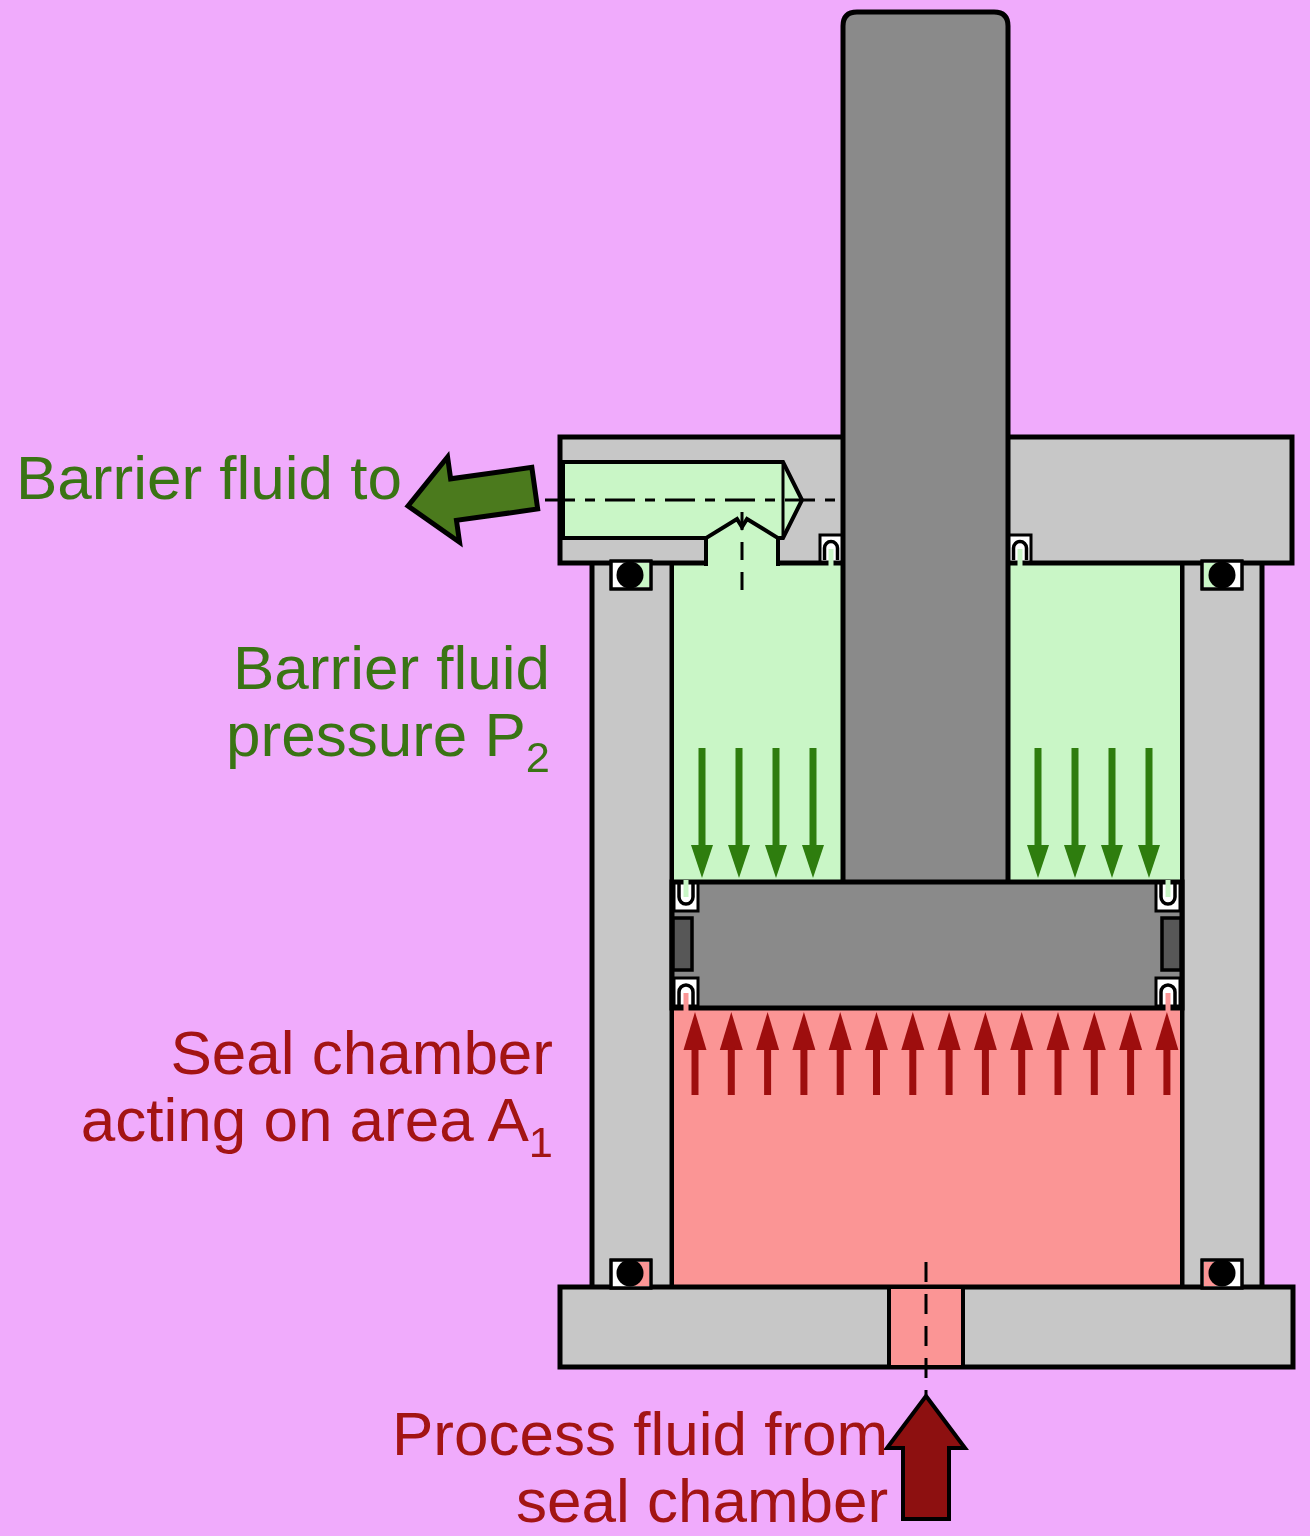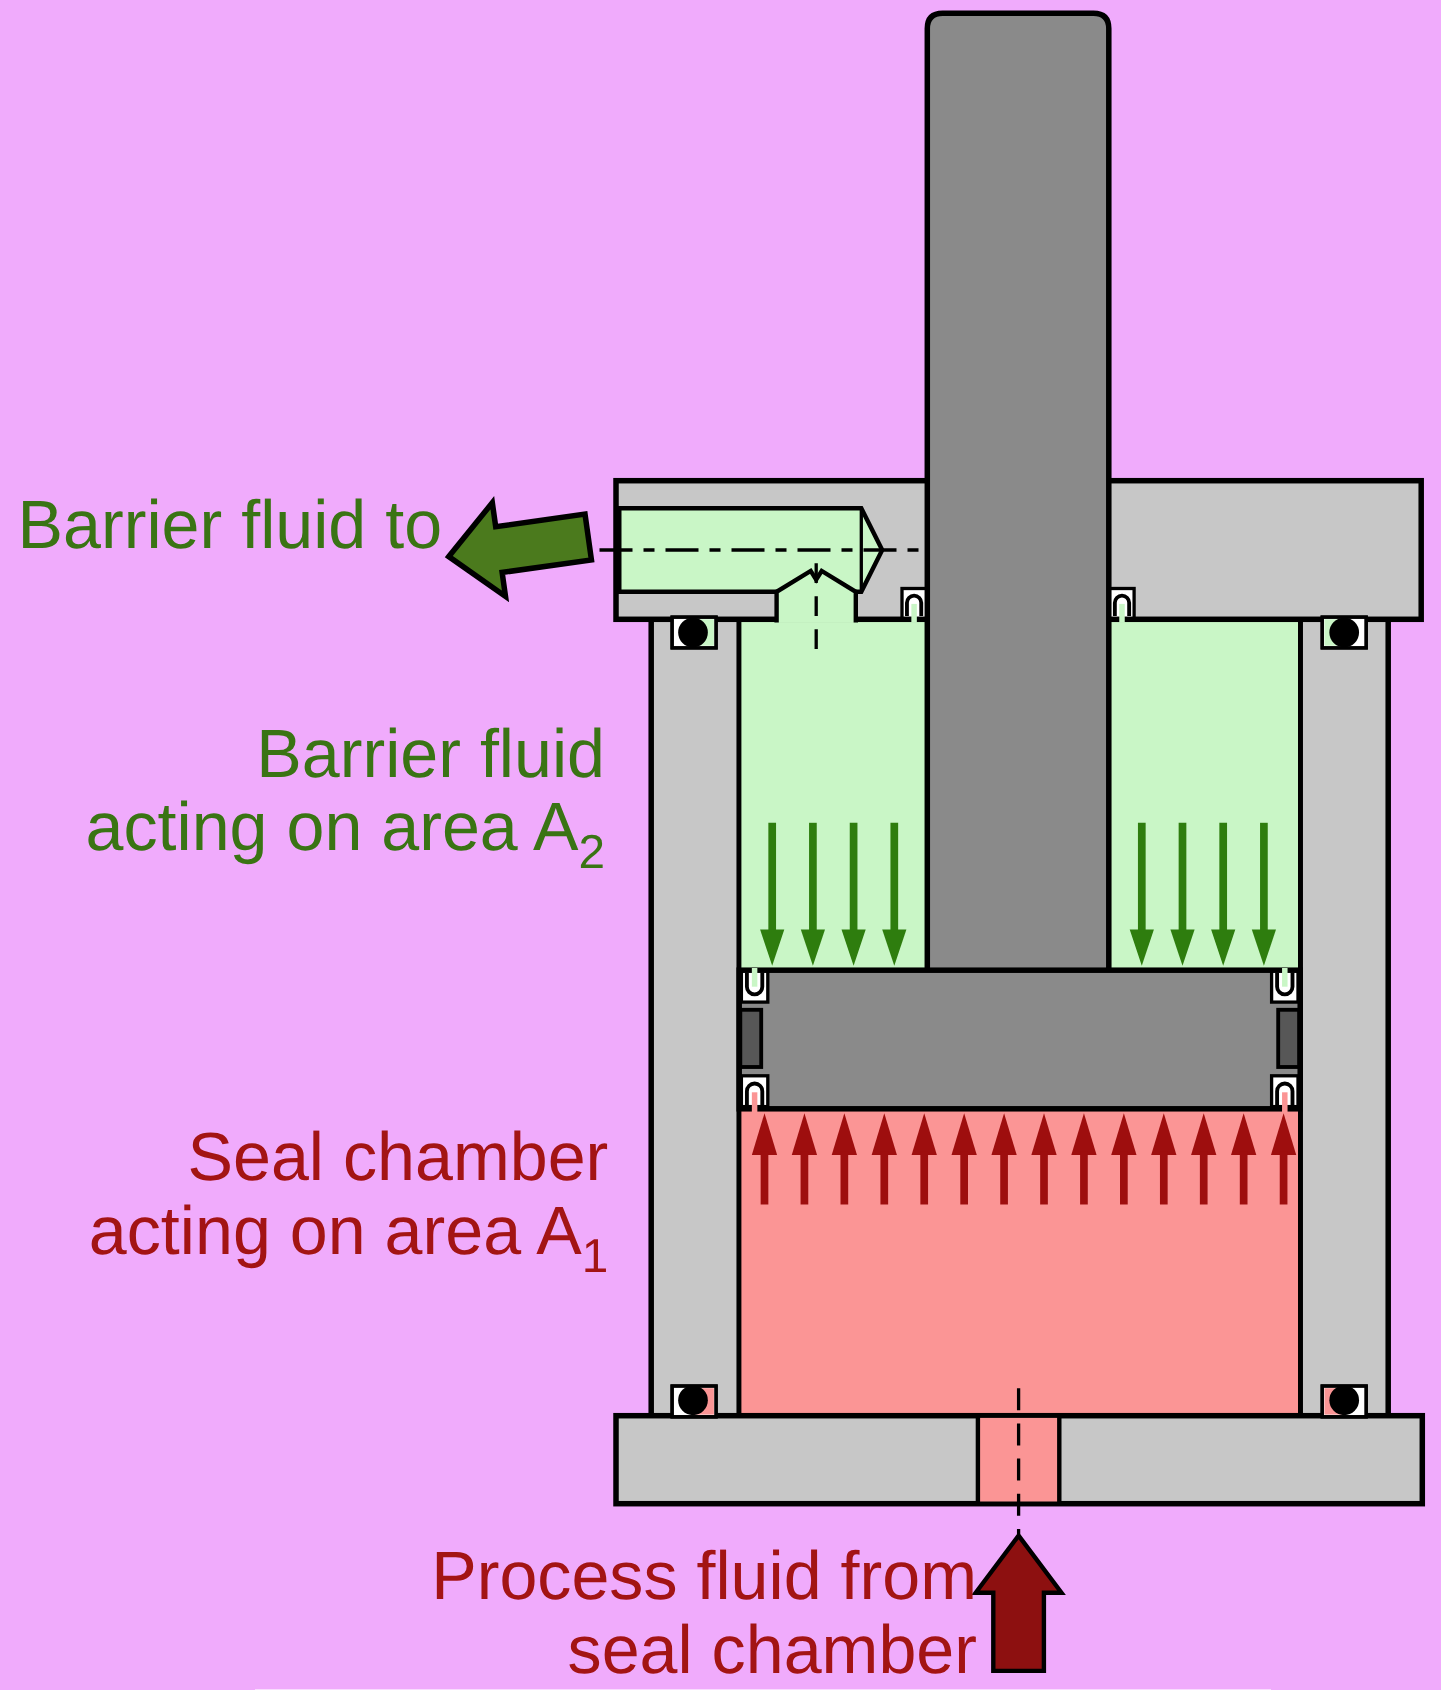--- a/index.html
+++ b/index.html
@@ -175,23 +175,23 @@
     <g transform="translate(408,506) rotate(-8)">
       <polygon points="0,0 46,-43 46,-21 128,-21 128,21 46,21 46,43" class="block-green"></polygon>
     </g>
     <polygon points="926,1396 965,1448 949,1448 949,1519 903,1519 903,1448 887,1448" class="block-red"></polygon>
   </svg>
 
   <div class="label green" style="left:16px;top:444px;">
     <div>Barrier fluid to</div>
   </div>
 
-  <div class="label green right" style="right:760px;top:652px;">
+  <div class="label green right" style="right:760px;top:634px;">
     <div>Barrier fluid</div>
-    <div><span>acting on area A</span><sub>2</sub></div>
+    <div><span>pressure P</span><sub>2</sub></div>
   </div>
 
   <div class="label red right" style="right:757px;top:1019px;">
     <div>Seal chamber</div>
     <div><span>acting on area A</span><sub>1</sub></div>
   </div>
 
   <div class="label red" style="left:392px;top:1400px;">
     <div>Process fluid from</div>
     <div>seal chamber</div>

